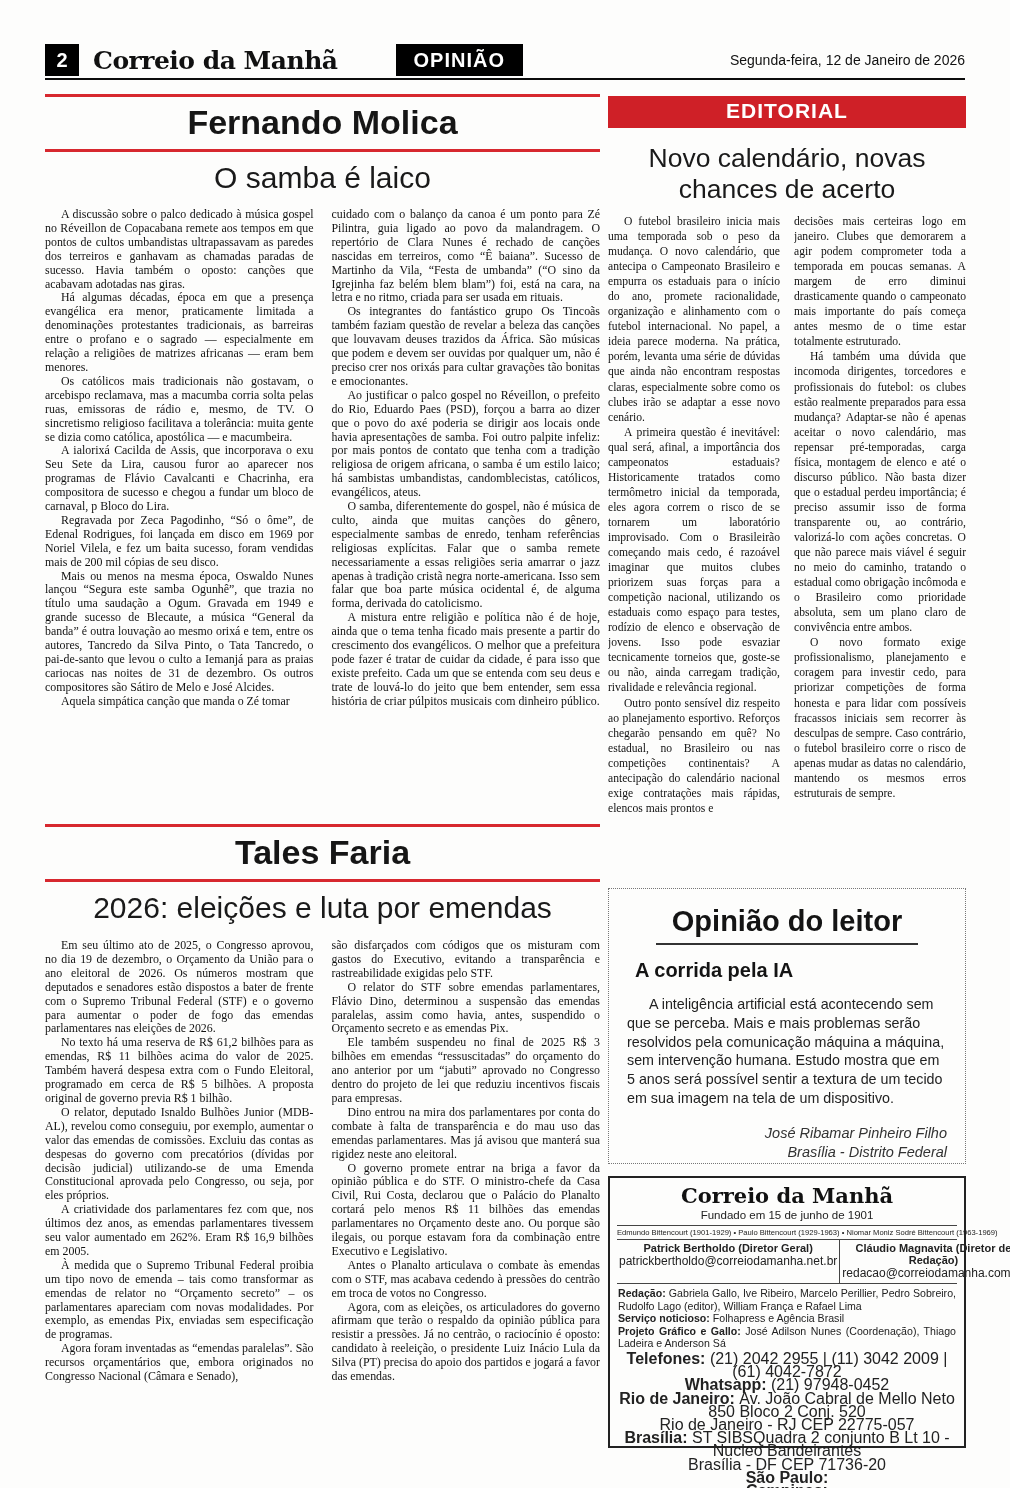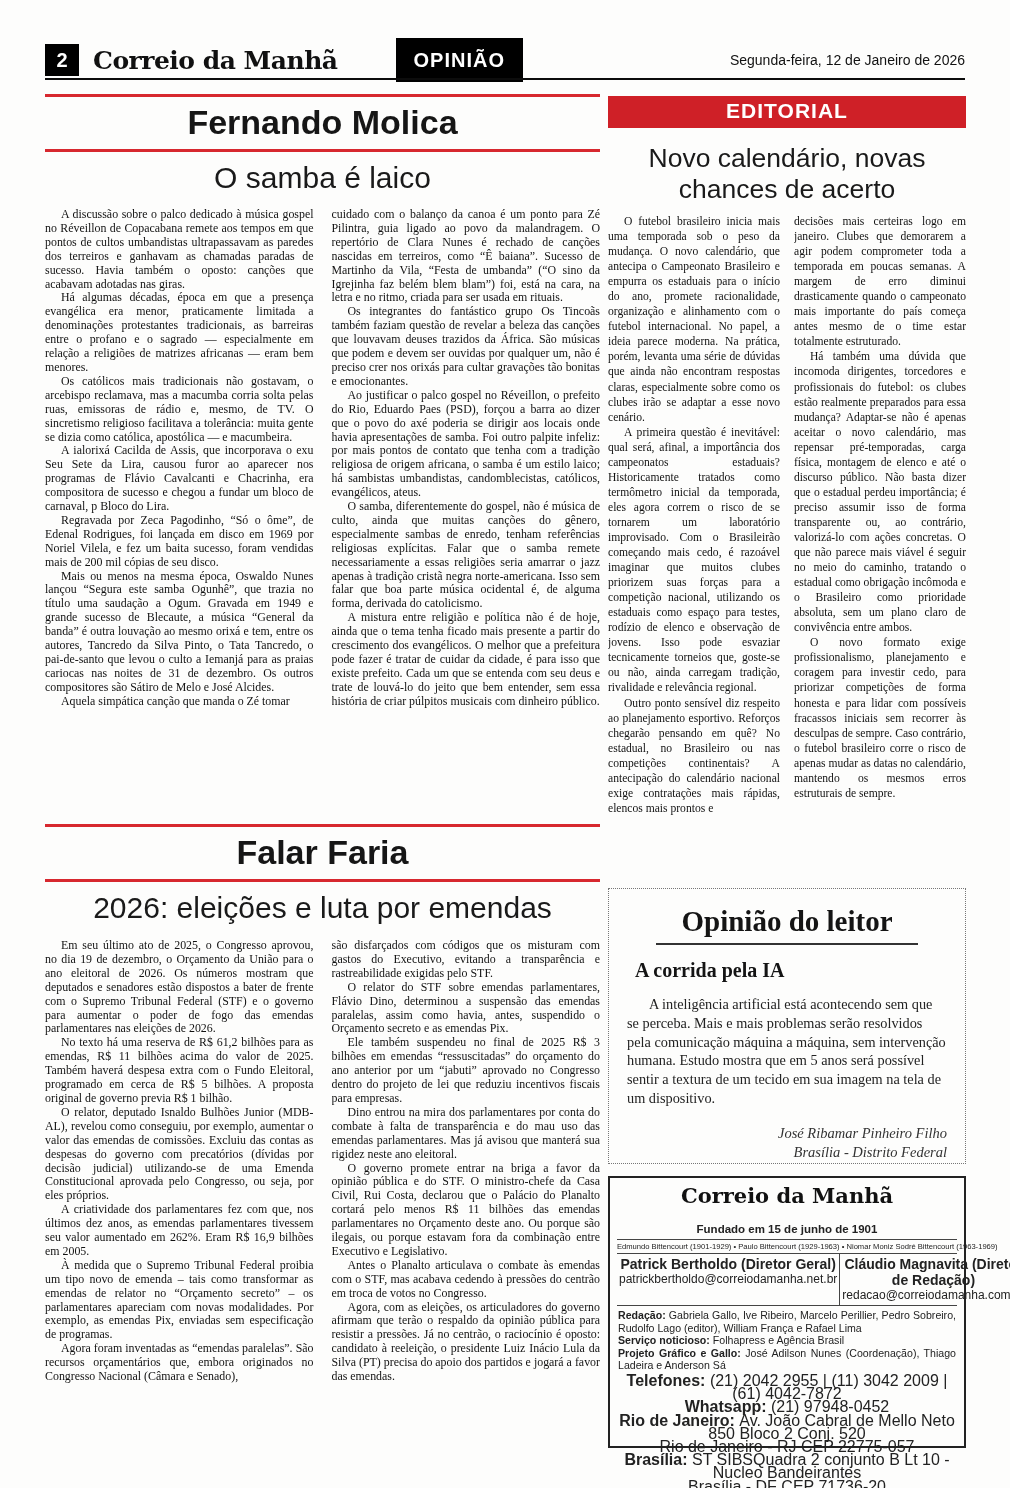--- a/index.html
+++ b/index.html
@@ -9,21 +9,21 @@
     margin:0 auto; overflow:hidden;
     font-family:"Liberation Serif", serif; color:#111;
   }
   
   .hdr { position:absolute; left:45px; top:44px; width:920px; height:32px; }
   .hdr-row { display:flex; align-items:center; height:32px; }
   .pagenum { background:#000; color:#fff; width:34px; height:32px; display:flex; align-items:center; justify-content:center;
              font-family:"Liberation Sans",sans-serif; font-weight:bold; font-size:20px; }
   .logo { font-family:"DejaVu Serif",serif; font-weight:bold; font-size:25px; letter-spacing:-0.5px; margin-left:14px; }
   .badge { background:#000; color:#fff; font-family:"Liberation Sans",sans-serif; font-weight:bold; font-size:20px;
-           letter-spacing:1px; padding:4px 18px; margin-left:58px; height:44px; display:flex; align-items:center; }
+           letter-spacing:1px; padding:4px 18px; margin-left:58px; height:32px; display:flex; align-items:center; }
   .hdr-date { margin-left:auto; font-family:"Liberation Sans",sans-serif; font-size:14px; }
   .hdr-rule { position:absolute; left:45px; top:78px; width:920px; height:2px; background:#0c0c0c; }
 
   
   .red-rule { height:3px; background:#d7282f; width:100%; }
   .author-title { font-family:"Liberation Sans",sans-serif; font-weight:700; font-size:34px; text-align:center;
                   padding:6px 0 7px 0; color:#161616; }
   .article-headline { font-family:"Liberation Sans",sans-serif; font-weight:400; font-size:30px; text-align:center;
                       padding:9px 0 10px 0; color:#1a1a1a; }
   .two-col { display:flex; gap:18px; overflow:hidden; }
@@ -41,38 +41,38 @@
   .editorial { position:absolute; left:608px; top:96px; width:358px; }
   .ed-banner { background:#cf2027; color:#fff; font-family:"Liberation Sans",sans-serif; font-weight:700;
                font-size:21px; letter-spacing:1px; text-align:center; padding:3px 0 5px 0; }
   .ed-headline { font-family:"Liberation Sans",sans-serif; font-weight:500; font-size:26.5px; line-height:31px;
                  text-align:center; padding:7px 0 9px 0; color:#1a1a1a;margin-top:8px; }
   .editorial .two-col { gap:14px; height:658px; }
   .editorial .para { font-size:11.6px; line-height:15.05px; }
 
   
   .letters { position:absolute; left:608px; top:888px; width:358px; height:276px;
-             border:1px dotted #777; padding:16px 18px; font-family:Liberation Serif, serif; }
+             border:1px dotted #777; padding:16px 18px; font-family:Liberation Sans, sans-serif; }
   .letters-title { font-weight:700; font-size:29px; text-align:center; color:#141414; }
   .letters-underline { width:262px; height:2px; background:#333; margin:5px auto 14px auto; }
   .letter-heading { font-weight:700; font-size:20px; margin-left:8px; margin-bottom:13px; color:#141414; }
   .letter-body { font-size:14.3px; line-height:18.8px; text-indent:22px; color:#222; }
   .letter-signature { margin-top:16px; text-align:right; font-style:italic; font-size:14.5px; line-height:19px; color:#333; }
 
   
   .mastbox { position:absolute; left:608px; top:1176px; width:358px; height:272px;
              border:2px solid #222; padding:5px 7px 4px 7px; font-family:"Liberation Sans",sans-serif; color:#222; }
   .mast-logo { font-family:"DejaVu Serif",serif; font-weight:bold; font-size:21px; text-align:center; color:#111; }
-  .mast-founded { font-weight:700; font-size:11.5px; text-align:center; margin-top:15px; }
+  .mast-founded { font-weight:400; font-size:11.5px; text-align:center; margin-top:1px; }
   .mast-founders { border-top:1px solid #444; border-bottom:1px solid #444; margin-top:4px; padding:2px 0;
                    font-size:7.6px; text-align:center; white-space:nowrap; }
   .mast-directors { display:flex; border-bottom:1px solid #444; }
   .dir { flex:1; text-align:center; padding:2px 2px 3px 2px; }
   .dir + .dir { border-left:1px solid #444; }
-  .dir-name { font-weight:700; font-size:14px; }
+  .dir-name { font-weight:700; font-size:11px; }
   .dir-email { font-size:12px; }
   .mast-staff { padding:3px 1px 2px 1px; font-size:10.6px; line-height:12.6px; text-align:justify; }
   .mast-contact { text-align:center; font-size:16px; line-height:13.2px; }
   .pair-line b { font-weight:700; }
   .mast-site { text-align:center; font-size:11px; margin-top:6px; }
   .mast-disclaimer { border-top:1px solid #444; margin-top:5px; padding-top:3px;
                      text-align:center; font-size:10.3px; line-height:12.6px; }
 </style>
 </head>
 <body>
@@ -126,21 +126,21 @@
       <div class="col continuation">
           <p class="para">decisões mais certeiras logo em janeiro. Clubes que demorarem a agir podem comprometer toda a temporada em poucas semanas. A margem de erro diminui drasticamente quando o campeonato mais importante do país começa antes mesmo de o time estar totalmente estruturado.</p>
           <p class="para">Há também uma dúvida que incomoda dirigentes, torcedores e profissionais do futebol: os clubes estão realmente preparados para essa mudança? Adaptar-se não é apenas aceitar o novo calendário, mas repensar pré-temporadas, carga física, montagem de elenco e até o discurso público. Não basta dizer que o estadual perdeu importância; é preciso assumir isso de forma transparente ou, ao contrário, valorizá-lo com ações concretas. O que não parece mais viável é seguir no meio do caminho, tratando o estadual como obrigação incômoda e o Brasileiro como prioridade absoluta, sem um plano claro de convivência entre ambos.</p>
           <p class="para">O novo formato exige profissionalismo, planejamento e coragem para investir cedo, para priorizar competições de forma honesta e para lidar com possíveis fracassos iniciais sem recorrer às desculpas de sempre. Caso contrário, o futebol brasileiro corre o risco de apenas mudar as datas no calendário, mantendo os mesmos erros estruturais de sempre.</p>
         </div>
     </div>
   </section>
 
   <section class="faria">
     <div class="red-rule"></div>
-    <h1 class="author-title">Falar Faria</h1>
+    <h1 class="author-title">Tales Faria</h1>
     <div class="red-rule"></div>
     <h2 class="article-headline">2026: eleições e luta por emendas</h2>
     <div class="two-col">
       <div class="col">
           <p class="para">Em seu último ato de 2025, o Congresso aprovou, no dia 19 de dezembro, o Orçamento da União para o ano eleitoral de 2026. Os números mostram que deputados e senadores estão dispostos a bater de frente com o Supremo Tribunal Federal (STF) e o governo para aumentar o poder de fogo das emendas parlamentares nas eleições de 2026.</p>
           <p class="para">No texto há uma reserva de R$ 61,2 bilhões para as emendas, R$ 11 bilhões acima do valor de 2025. Também haverá despesa extra com o Fundo Eleitoral, programado em cerca de R$ 5 bilhões. A proposta original de governo previa R$ 1 bilhão.</p>
           <p class="para">O relator, deputado Isnaldo Bulhões Junior (MDB-AL), revelou como conseguiu, por exemplo, aumentar o valor das emendas de comissões. Excluiu das contas as despesas do governo com precatórios (dívidas por decisão judicial) utilizando-se de uma Emenda Constitucional aprovada pelo Congresso, ou seja, por eles próprios.</p>
           <p class="para">A criatividade dos parlamentares fez com que, nos últimos dez anos, as emendas parlamentares tivessem seu valor aumentado em 262%. Eram R$ 16,9 bilhões em 2005.</p>
           <p class="para">À medida que o Supremo Tribunal Federal proibia um tipo novo de emenda – tais como transformar as emendas de relator no “Orçamento secreto” – os parlamentares apareciam com novas modalidades. Por exemplo, as emendas Pix, enviadas sem especificação de programas.</p>
           <p class="para">Agora foram inventadas as “emendas paralelas”. São recursos orçamentários que, embora originados no Congresso Nacional (Câmara e Senado),</p>

